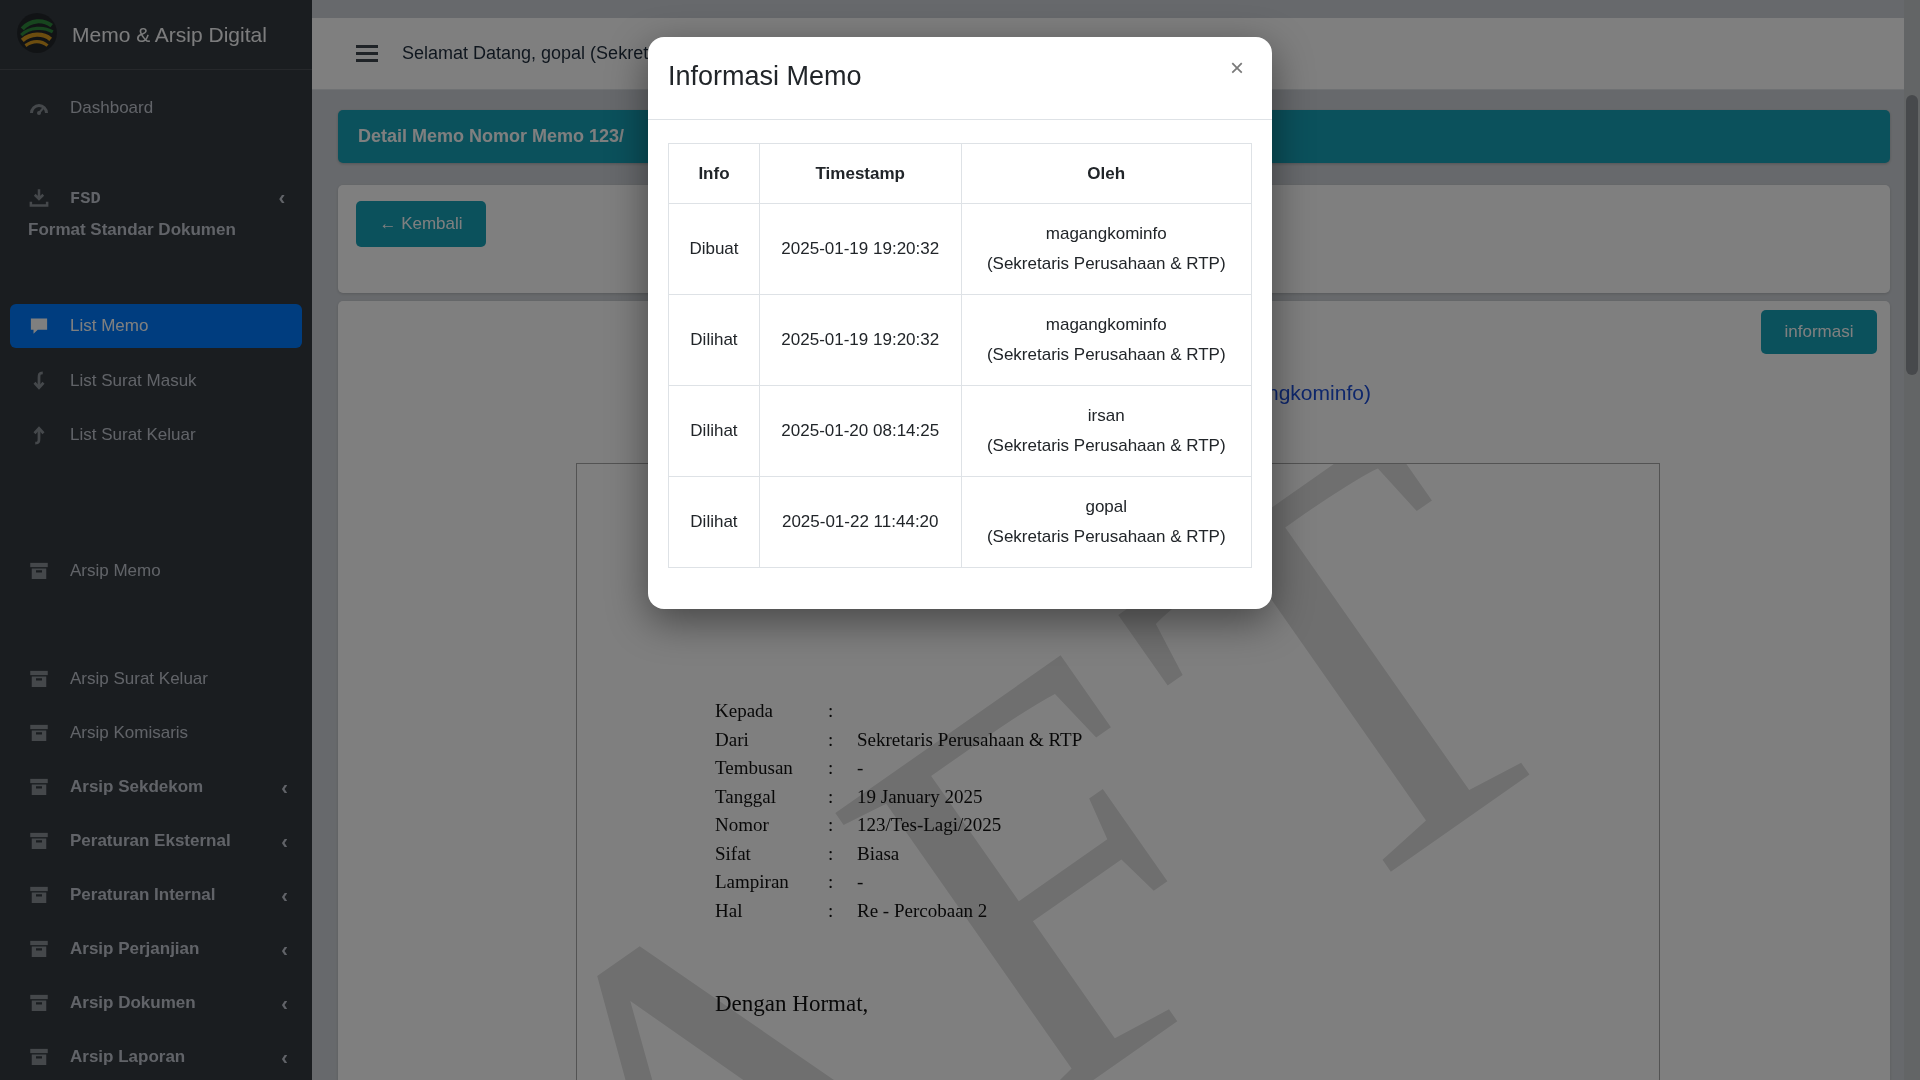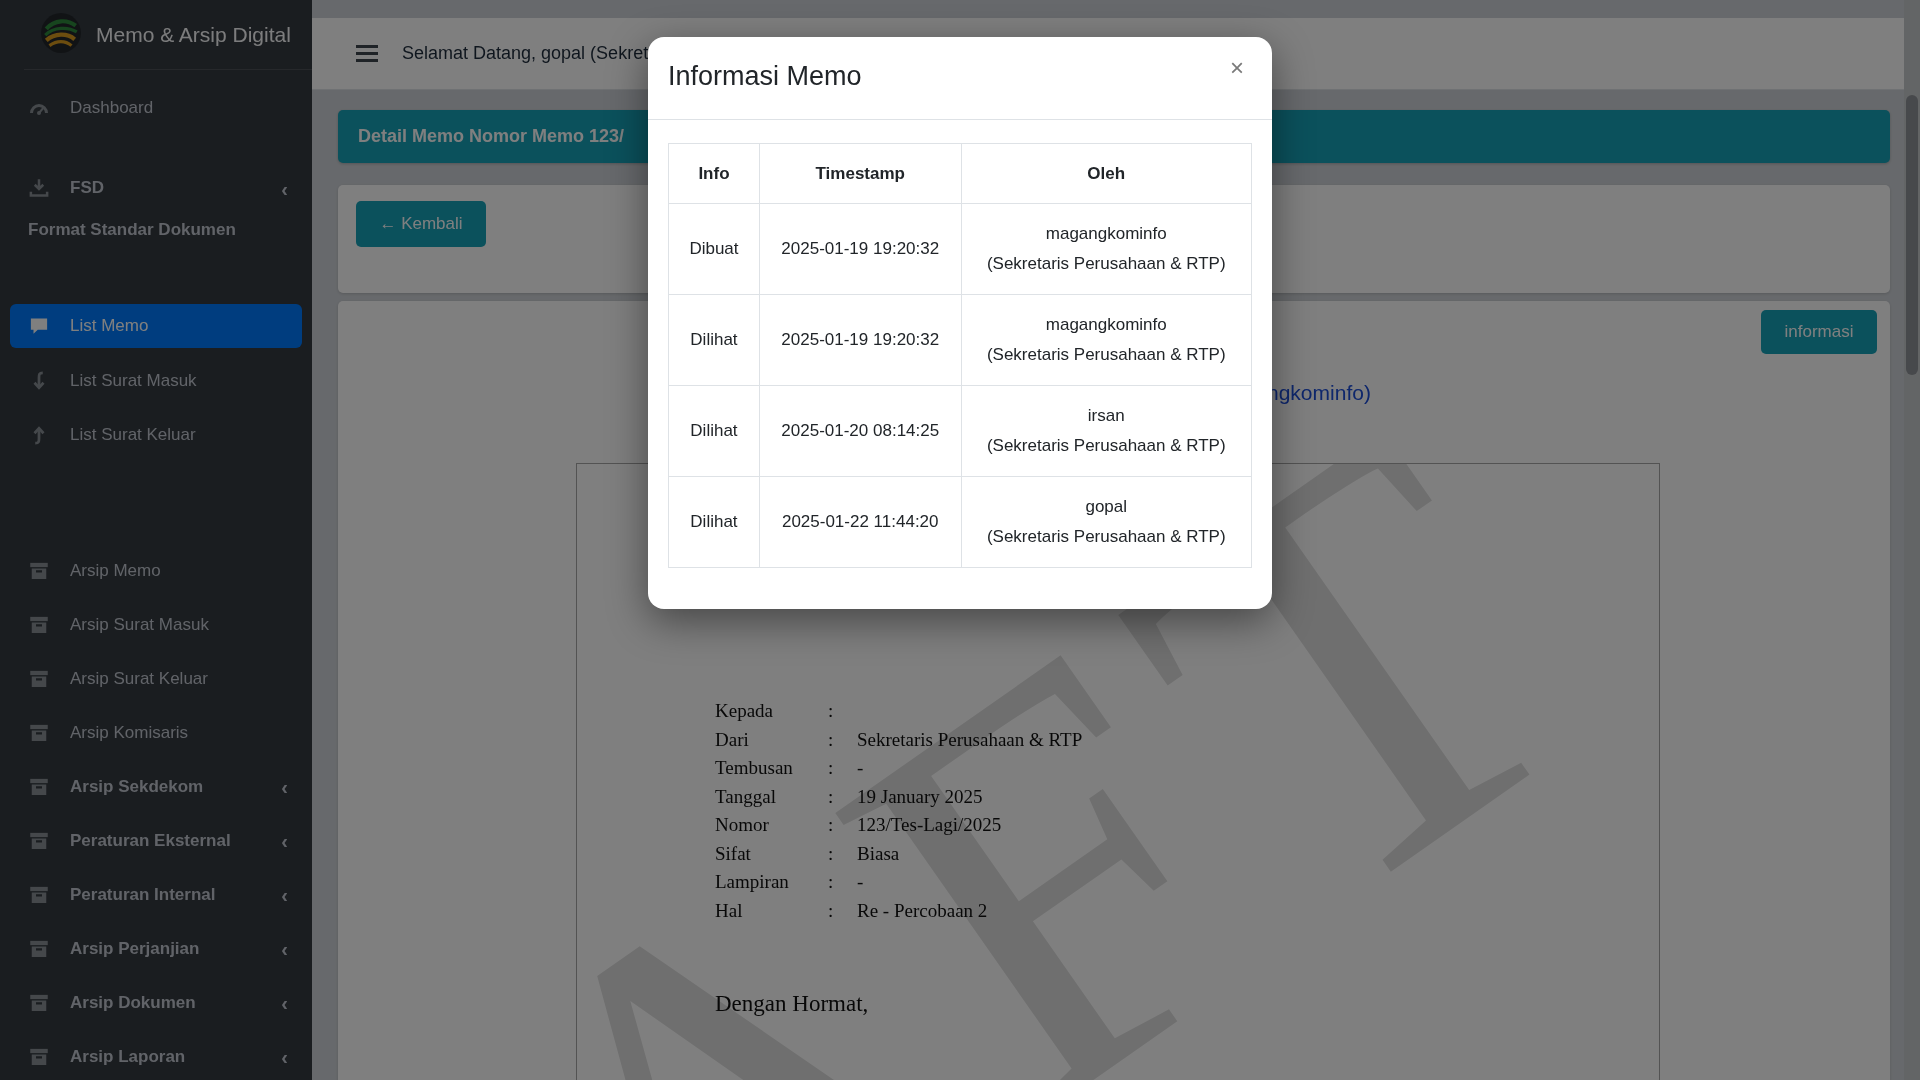--- a/index.html
+++ b/index.html
@@ -1,34 +1,34 @@
 <!DOCTYPE html>
 <html><head>
 <meta charset="utf-8">
 <style>
   * { box-sizing: border-box; }
   html,body { width:1920px; height:1080px; margin:0; overflow:hidden;
               font-family:"Liberation Sans", sans-serif; background:#cfd3d8; }
 
   
   .sidebar { position:absolute; left:0; top:0; width:312px; height:1080px;
-             background:#343a40; z-index:2;padding-left:24px; }
+             background:#343a40; z-index:2; }
   .brand { height:70px; display:flex; align-items:center; gap:14px; padding:0 16px;
            border-bottom:1px solid rgba(255,255,255,.12); }
   .brand-title { color:#f8f9fa; font-size:21px; white-space:nowrap; overflow:hidden; }
   .nav-item { position:absolute; left:10px; width:292px; height:44px; border-radius:6px;
               display:flex; align-items:center; color:#c2c7d0; font-size:17px; cursor:pointer; }
   .nav-item .ico { width:34px; margin-left:12px; display:flex; justify-content:center; }
   .nav-item .lbl { margin-left:14px; flex:1; }
   .nav-item .chev { margin-right:14px; font-size:20px; font-weight:bold; line-height:1; }
   .nav-item.bold { font-weight:bold; }
   .nav-item.active { background:#007bff; color:#fff; }
   .fsd-block { position:absolute; left:10px; top:178px; width:292px; color:#c2c7d0;
                font-weight:bold; font-size:17px; cursor:pointer; }
-  .fsd-line1 { display:flex; align-items:flex-start; height:40px; }
+  .fsd-line1 { display:flex; align-items:center; height:40px;font-family:Liberation Mono, monospace; }
   .fsd-line1 .ico { width:34px; margin-left:12px; display:flex; justify-content:center; }
   .fsd-line1 .lbl { margin-left:14px; flex:1; }
   .fsd-line1 .chev { margin-right:14px; font-size:20px; }
   .fsd-sub { padding:2px 4px 0 18px; font-size:17px; }
 
   
   .main { position:absolute; left:312px; top:0; width:1608px; height:1080px; z-index:1; }
   .navbar { position:absolute; left:0; top:18px; width:1592px; height:72px; background:#ffffff;
             border-bottom:1px solid #dee2e6; display:flex; align-items:center; }
   .burger { width:22px; height:17px; margin-left:44px; cursor:pointer;
@@ -162,30 +162,20 @@
     <span class="ico">
       <svg width="20" height="18" viewBox="0 0 16 14">
           <rect x="1" y="0.5" width="14" height="3.4" fill="#8a9197"></rect>
           <rect x="2.2" y="5" width="11.6" height="8.4" fill="#8a9197"></rect>
           <rect x="5.6" y="6.4" width="4.8" height="1.8" fill="#343a40"></rect>
         </svg>
     </span>
     <span class="lbl">Arsip Memo</span>
   </div>
 
-  <div class="nav-item" style="top:603px">
-    <span class="ico">
-      <svg width="20" height="18" viewBox="0 0 16 14">
-          <rect x="1" y="0.5" width="14" height="3.4" fill="#8a9197"></rect>
-          <rect x="2.2" y="5" width="11.6" height="8.4" fill="#8a9197"></rect>
-          <rect x="5.6" y="6.4" width="4.8" height="1.8" fill="#343a40"></rect>
-        </svg>
-    </span>
-    <span class="lbl">Arsip Surat Masuk</span>
-  </div>
 
   <div class="nav-item" style="top:657px">
     <span class="ico">
       <svg width="20" height="18" viewBox="0 0 16 14">
           <rect x="1" y="0.5" width="14" height="3.4" fill="#8a9197"></rect>
           <rect x="2.2" y="5" width="11.6" height="8.4" fill="#8a9197"></rect>
           <rect x="5.6" y="6.4" width="4.8" height="1.8" fill="#343a40"></rect>
         </svg>
     </span>
     <span class="lbl">Arsip Surat Keluar</span>

